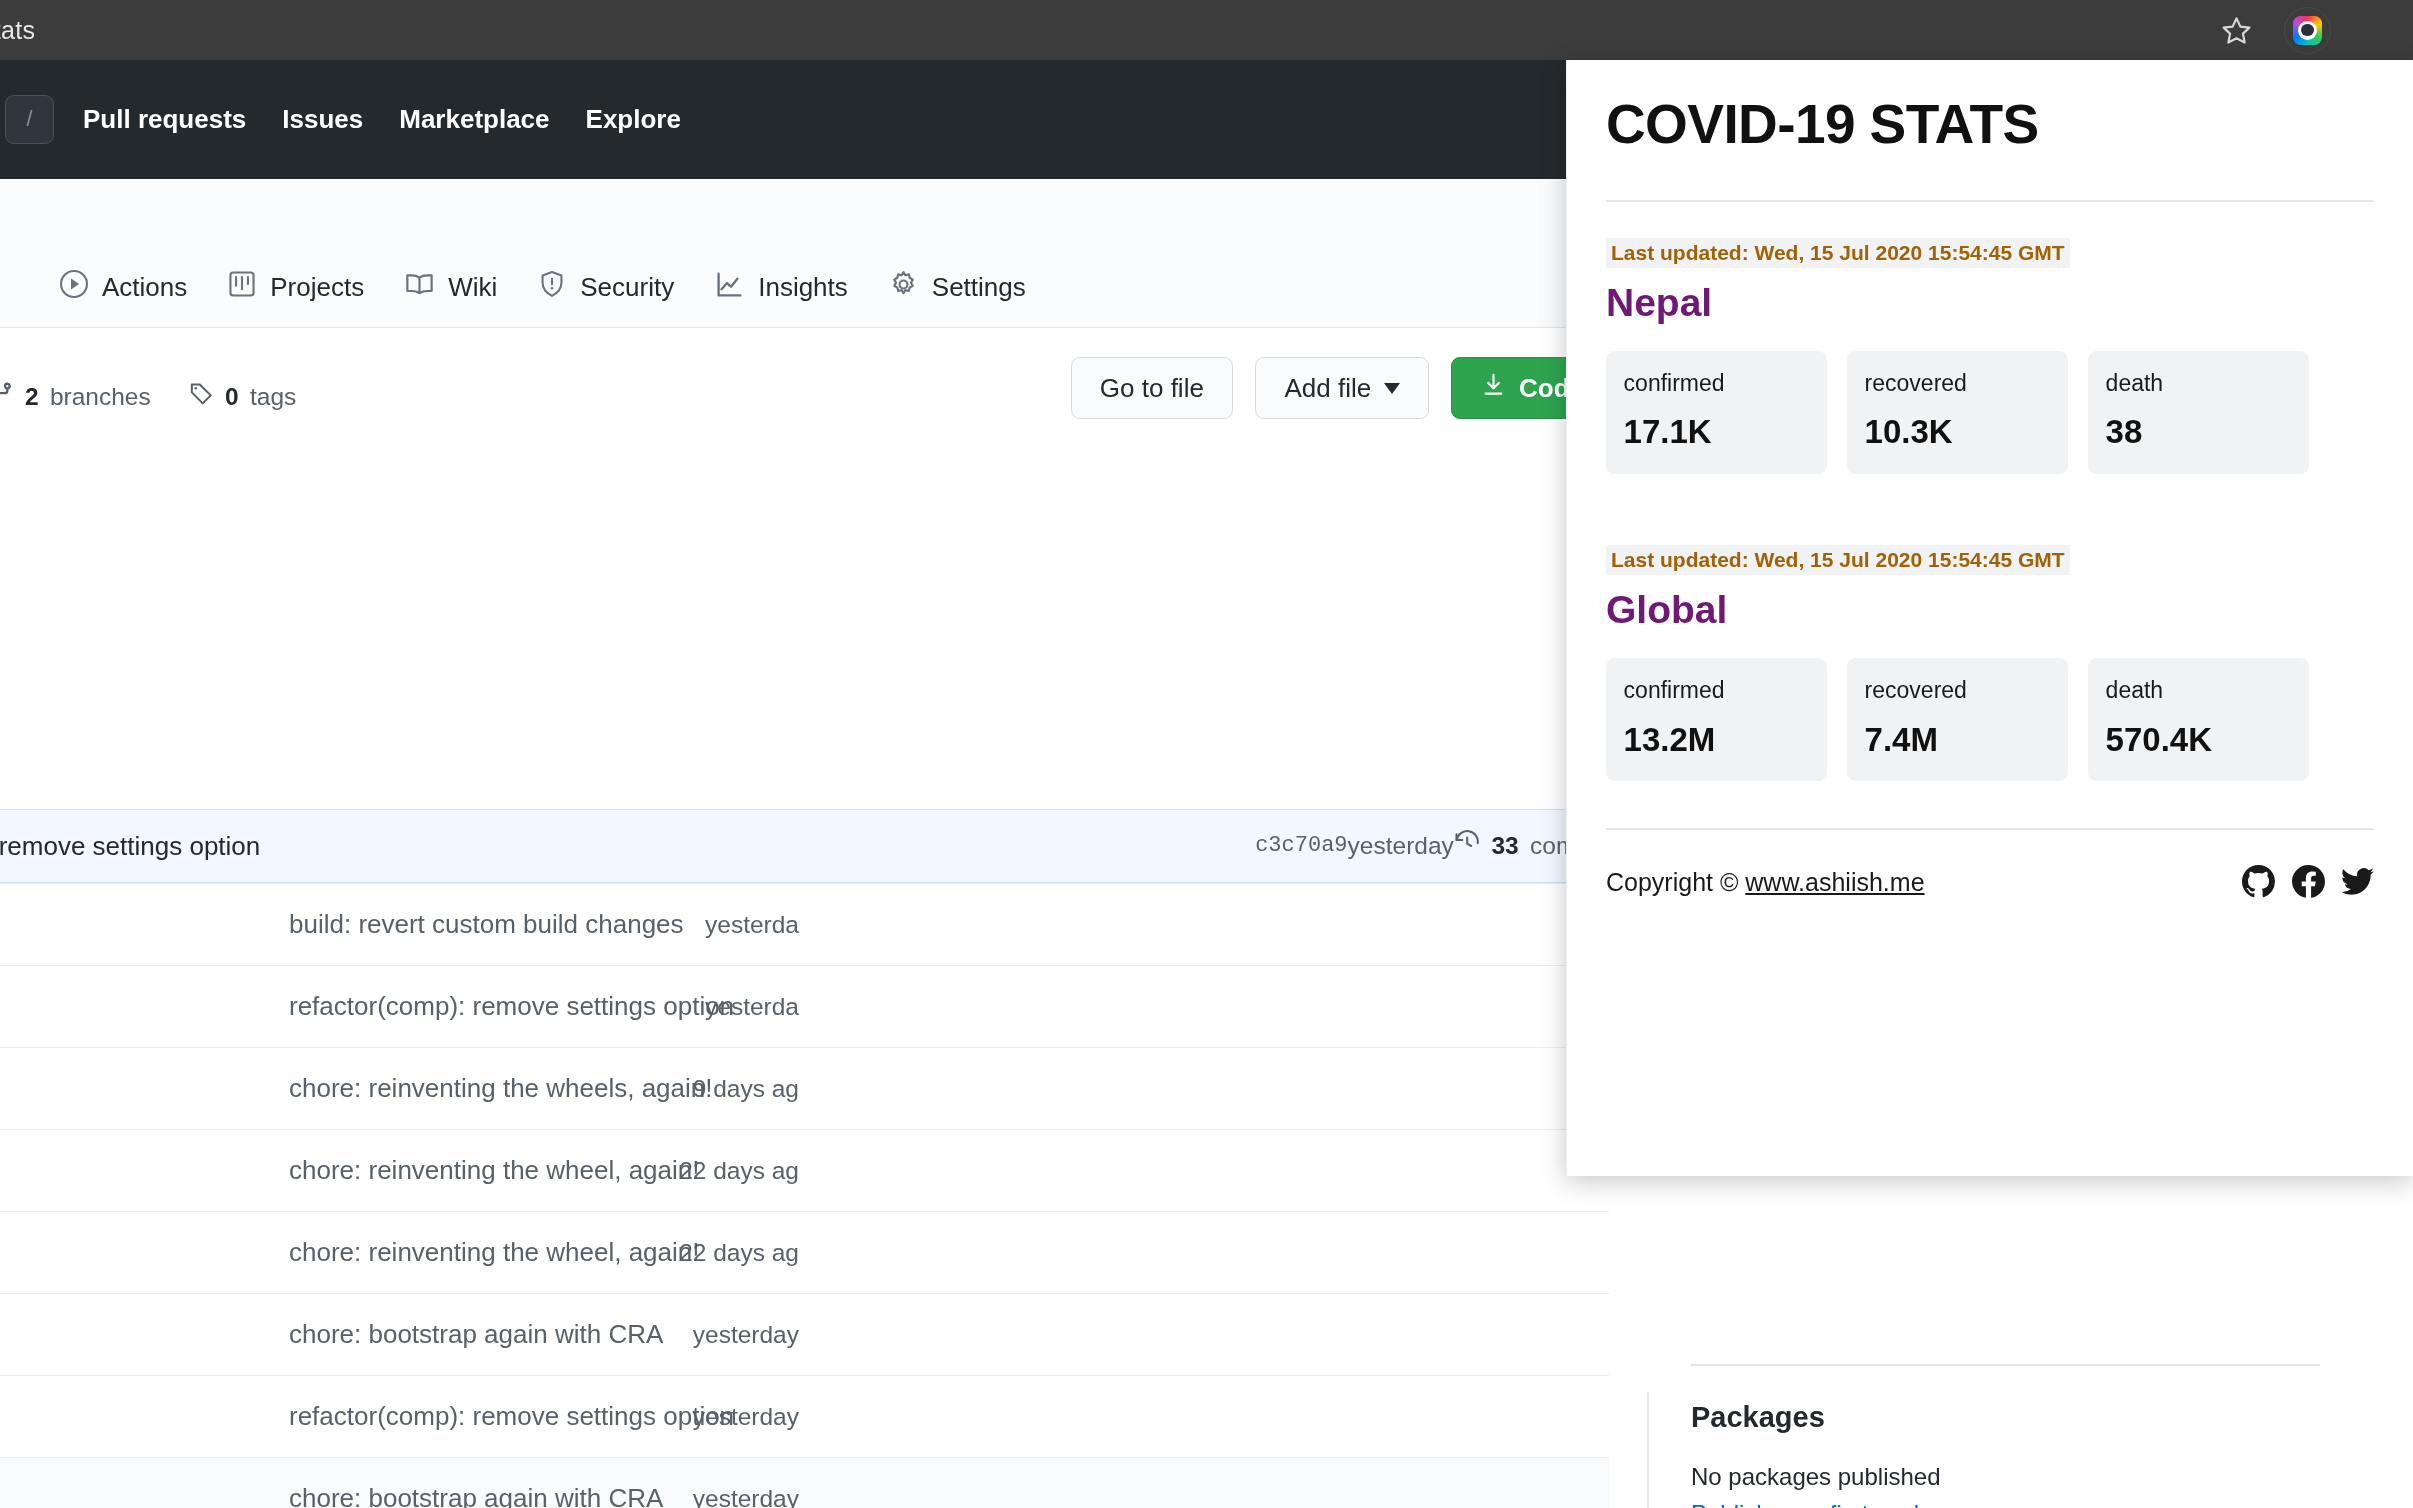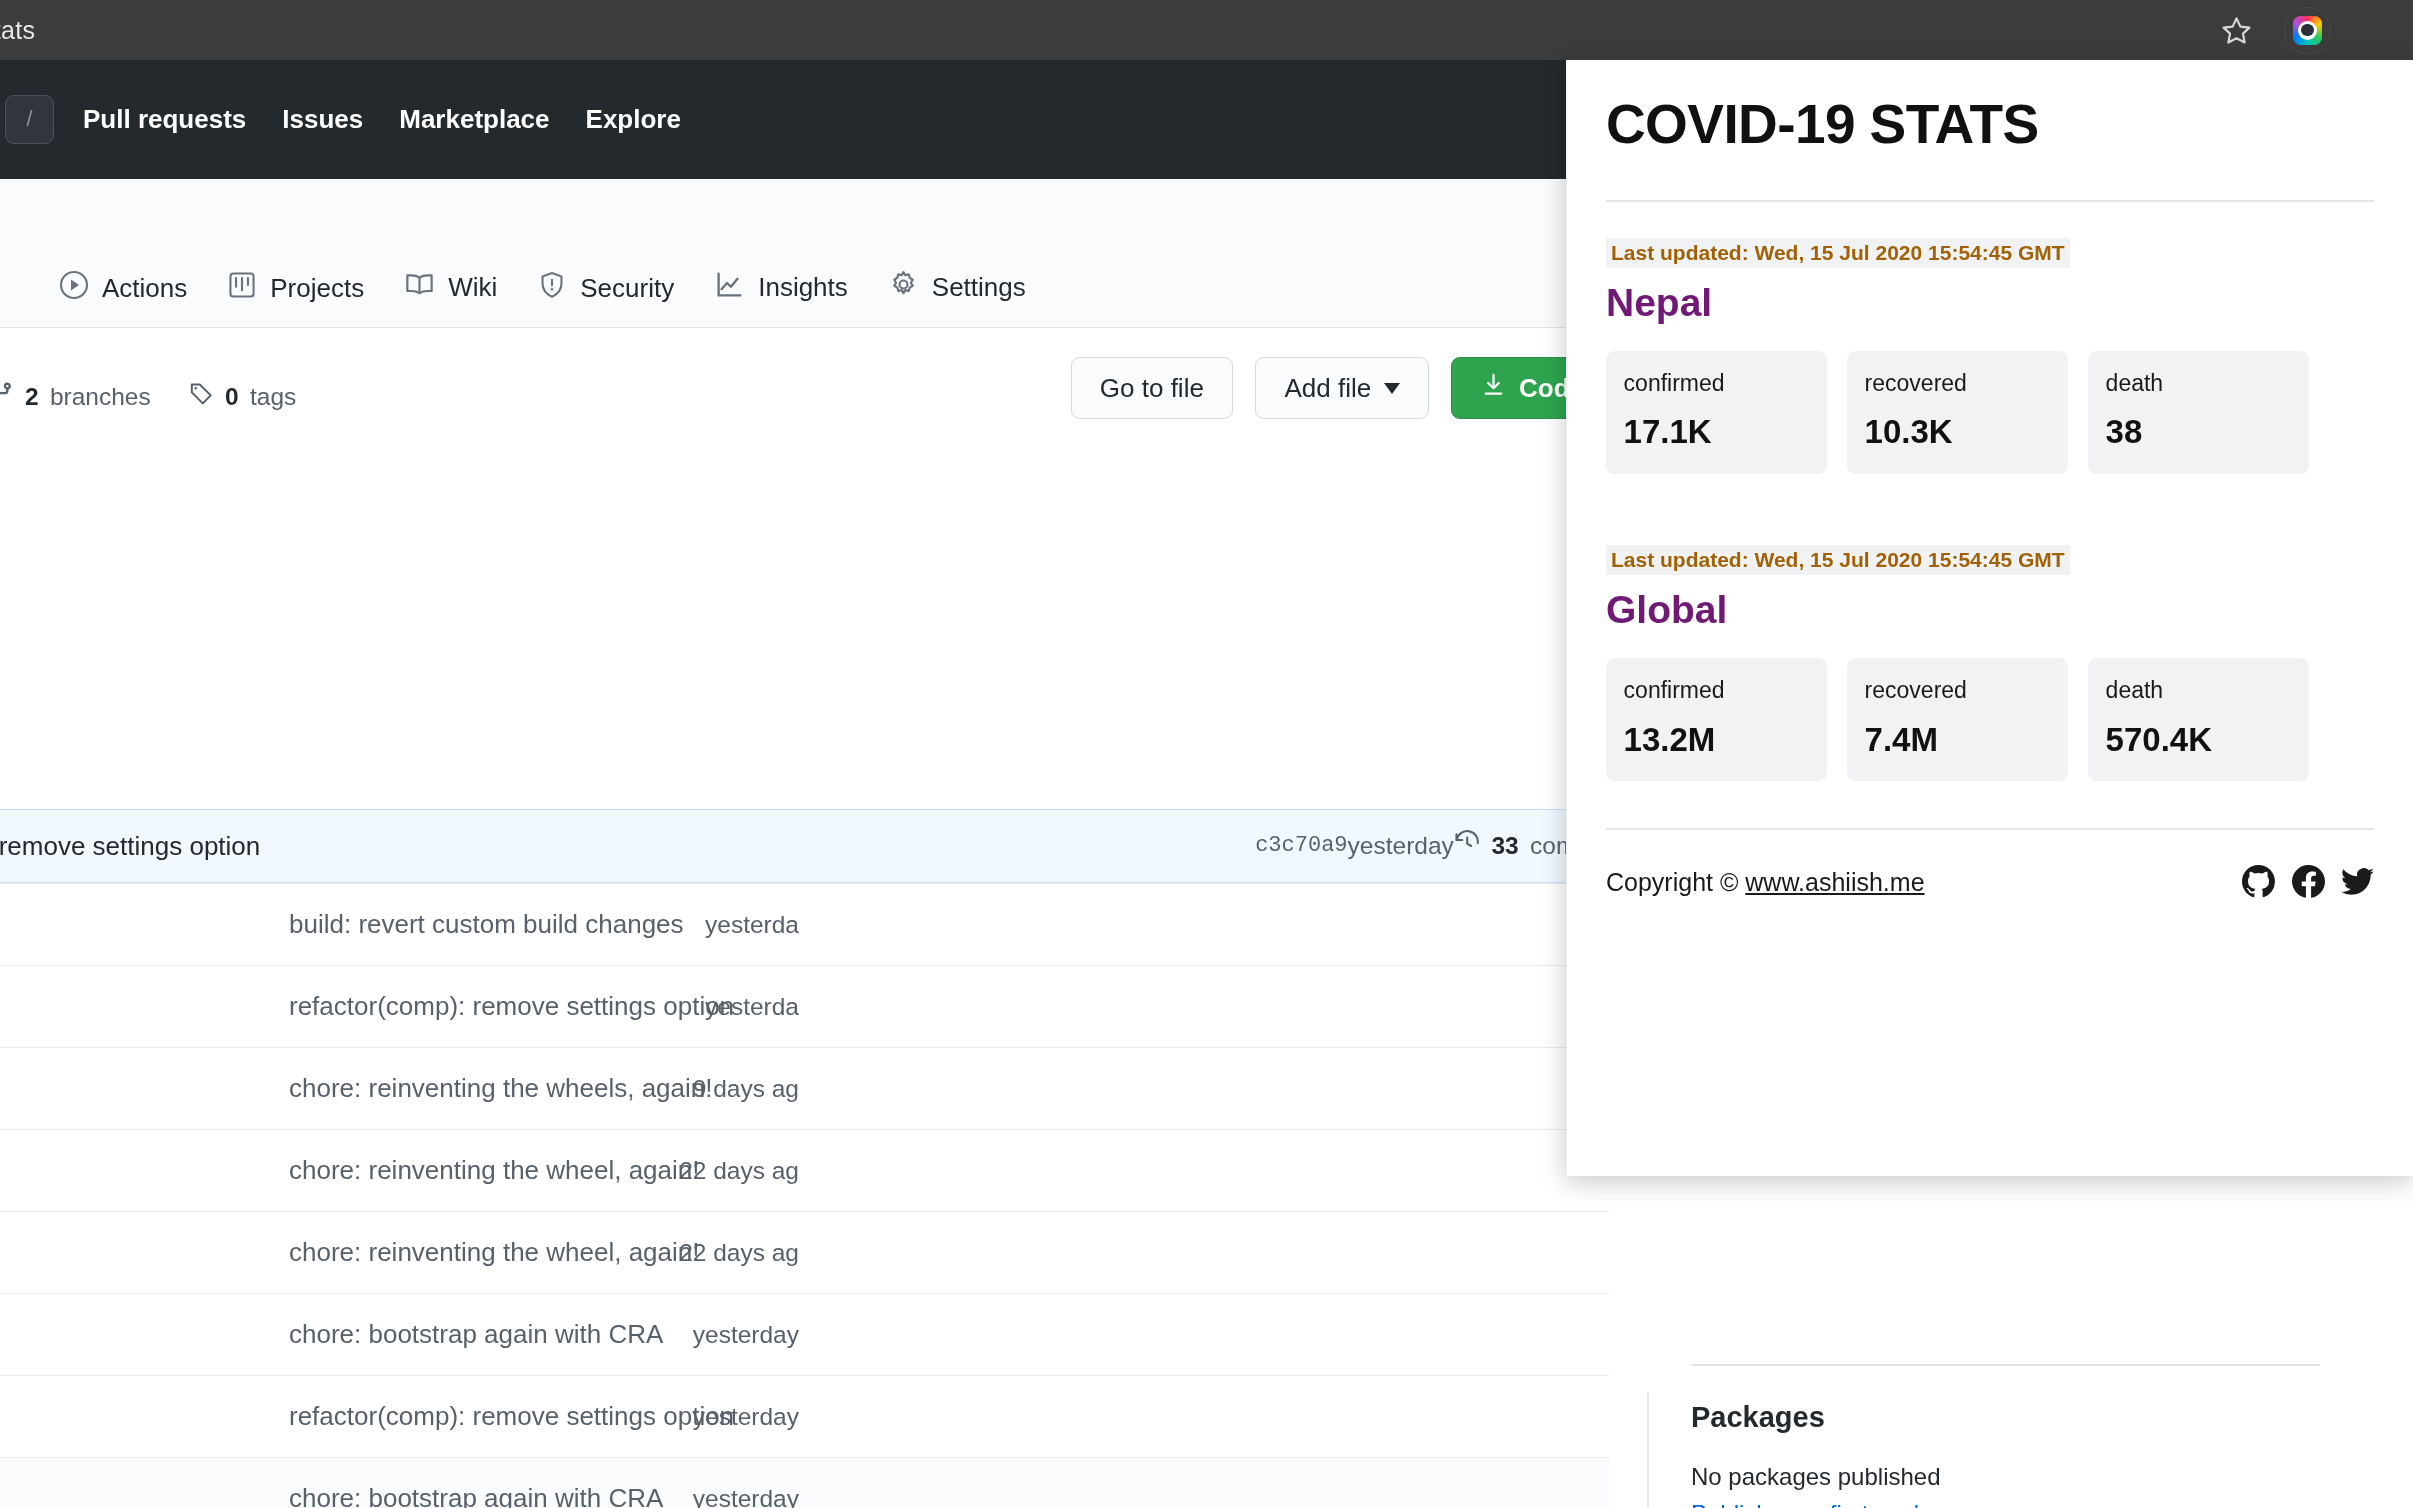--- a/index.html
+++ b/index.html
@@ -54,21 +54,21 @@
   .page {
     position: absolute; left: 0; top: 180px; width: 2413px; height: 1329px;
     background: #ffffff;
   }
   .subnav-wrap {
     position: absolute; left: 0; top: 0; width: 2413px; height: 148px;
     background: #fafbfc; border-bottom: 1.9px solid #e1e4e8;
   }
   .repo-tabs {
     position: absolute; left: 60px; bottom: 21.4px;
-    display: flex; align-items: flex-end; gap: 41px; margin-top: 16px;
+    display: flex; align-items: center; gap: 41px; margin-top: 16px;
   }
   .repo-tab {
     display: flex; align-items: center; gap: 14px;
     font-size: 26px; color: #24292e; cursor: pointer; white-space: nowrap;
   }
   .repo-tab svg { flex: 0 0 auto; }
 
   
   .branch-row {
     position: absolute; left: 0; top: 182px; width: 1609px; height: 69px;

